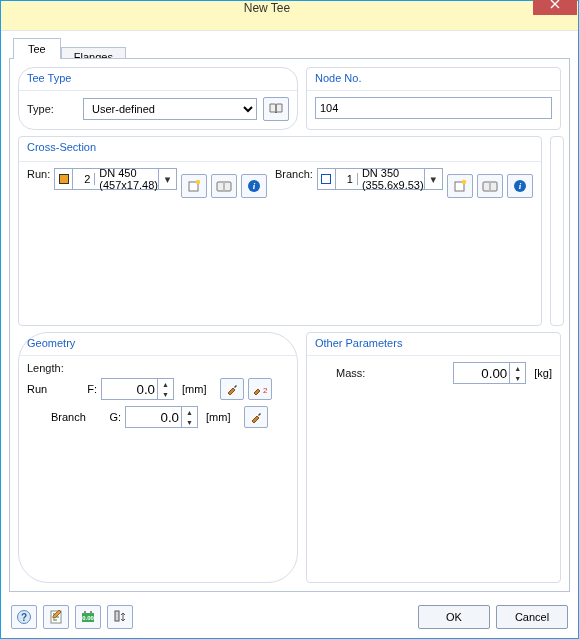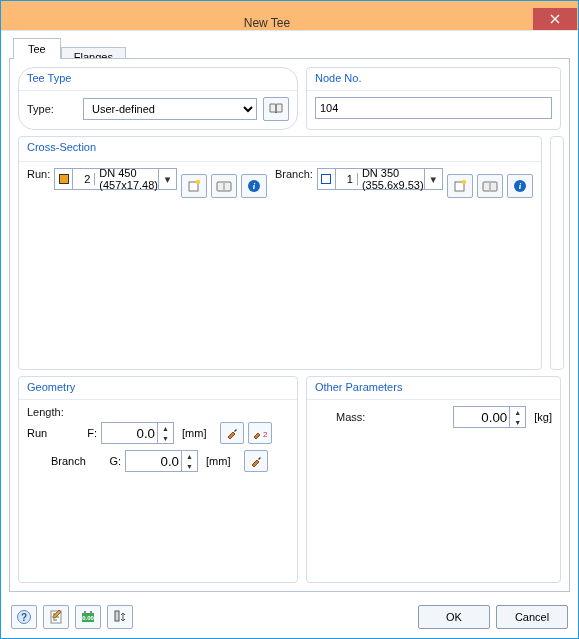--- a/index.html
+++ b/index.html
@@ -1,18 +1,18 @@
 <!DOCTYPE html>
 <html><head>
 <meta charset="utf-8">
 <style>
   * { box-sizing: border-box; }
   html, body { margin:0; padding:0; font-family: "Segoe UI", Tahoma, sans-serif; font-size: 11px; color:#000; background:#fff; }
   .window { width:579px; height:639px; border:1px solid #1e9de0; background:#fff; display:flex; flex-direction:column; }
-  .titlebar { height:30px; background:#fdba74; border-bottom:1px solid #e5e5e5; display:flex; align-items:flex-end; }
+  .titlebar { height:30px; background:#fef9c3; border-bottom:1px solid #e5e5e5; display:flex; align-items:flex-start; }
   .titlebar .title { flex:1; text-align:center; color:#333; font-size:12px; }
   .close-btn { width:44px; height:22px; background:#c75050; color:#fff; display:flex; align-items:center; justify-content:center; font-size:12px; margin-right:1px; margin-top:-8px;}
   .close-btn svg { fill:#fff; }
   .client { flex:1; padding:6px 8px 6px 8px; display:flex; flex-direction:column; }
   .tabstrip { display:flex; margin-left:4px; }
   .tab { padding:4px 14px 4px 14px; border:1px solid #b7c5d6; border-bottom:none; background:#fff; font-size:11px; position:relative; top:1px;}
   .tab.inactive { background:#f2f4f8; top:10px; padding:3px 12px;}
   .tab.active { font-weight:normal; z-index:2; }
   .tabbody { flex:1; border:1px solid #b7c5d6; background:#fff; padding:8px; display:flex; flex-direction:column; gap:6px; position:relative;}
   .row { display:flex; gap:8px; }
@@ -79,21 +79,21 @@
            </div>
          </div>
        </div>
        <div class="group" style="flex:0.95;">
          <div class="group-title">Node No.</div>
          <div class="hr"></div>
          <input type="text" style="width: 100%;" value="104">
        </div>
      </div>
 
-     <div class="row" style="height:234px;">
+     <div class="row" style="height:190px;">
        <div class="group" style="flex:1.05; display:flex; flex-direction:column;">
          <div class="group-title">Cross-Section</div>
          <div class="hr"></div>
          <div style="flex:1; display:flex; flex-direction:row; justify-content:center; gap:4px;">
            <div class="label">Run:</div>
            <div class="pipe-select">
              <div class="swatch">
                   <div class="box" style="background:#f0a020;border:1px solid #333;"></div>
                 </div>
              <div class="num">2</div>
@@ -205,21 +205,21 @@
              <polygon points="228,106 225,99 231,99" fill="#18a7c9"></polygon>
              <line x1="228" y1="114" x2="228" y2="128"></line>
              <polygon points="228,114 225,121 231,121" fill="#18a7c9"></polygon>
            </g>
            <text x="236" y="136" fill="#18a7c9" font-size="14" text-anchor="middle"><tspan>T</tspan><tspan dy="3" font-size="10">s</tspan></text>
          </svg>
        </div>
      </div>
 
      <div class="row" style="flex:1;">
-       <div class="group" style="flex:1.05;">
+       <div class="group" style="flex:1.05;border-radius:30px;">
          <div class="group-title">Geometry</div>
          <div class="hr"></div>
          <div class="label" style="margin-bottom:4px;">Length:</div>
          <div style="display:flex; align-items:center; gap:4px; margin-bottom:6px;">
            <span style="width:46px;">Run</span>
            <span style="width:20px; text-align:right;">F:</span>
            <div class="spin">
              <input value="0.0" style="">
              <div class="arrows">
                   <div>▲</div>

